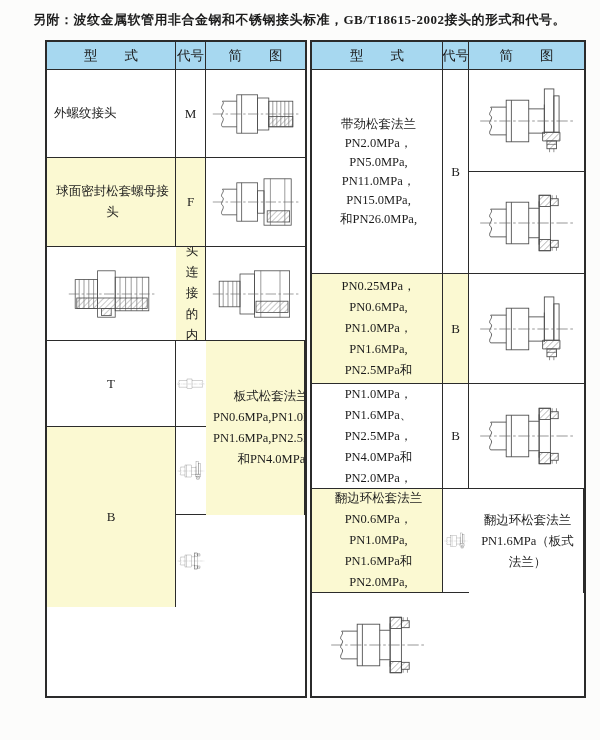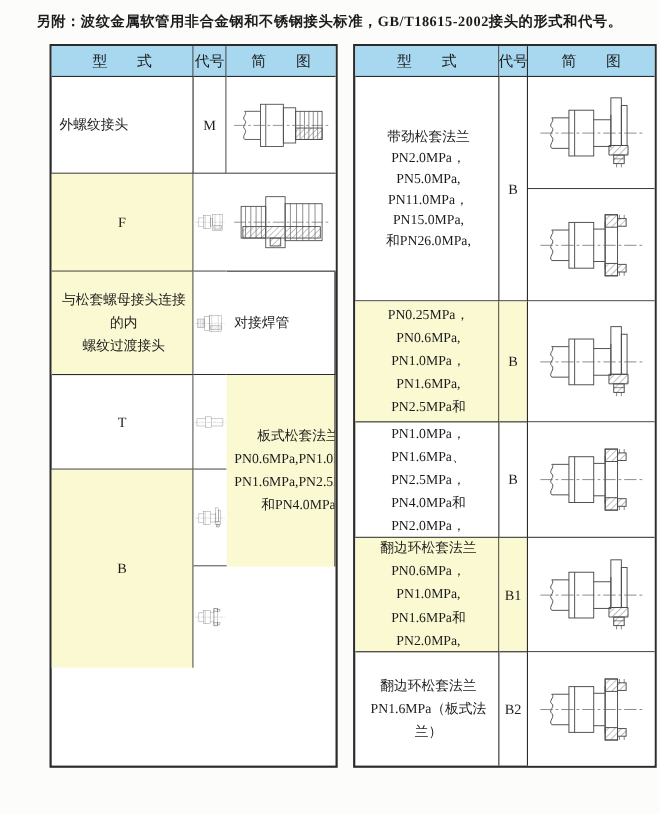--- a/index.html
+++ b/index.html
@@ -10,21 +10,21 @@
     color:#1c1c1c;
     position:relative;
     overflow:hidden;
   }
   .title{
     position:absolute;left:33px;top:11px;
     font-family:Liberation Serif, serif;
     font-weight:bold;font-size:13px;letter-spacing:.5px;
     white-space:nowrap;
   }
-  .tables{position:absolute;left:33px;top:40px;display:flex;gap:14px;padding-left:12px;}
+  .tables{position:absolute;left:33px;top:40px;display:flex;gap:3px;padding-left:12px;}
   .tbl{
     display:grid;
     border:2px solid var(--border);
     background:#fff;
     box-sizing:content-box;
   }
   .tbl-left{grid-template-columns:129px 30px 99px;
             grid-template-rows:28px 88px 89px 94px 86px 88px 92px 89px;}
   .tbl-right{grid-template-columns:131px 26px 115px;
              grid-template-rows:28px 102px 102px 110px 105px 104px 103px;}
@@ -158,20 +158,21 @@
     <div class="cell h nr">简　　图</div>
 
     <div class="cell type">外螺纹接头</div>
     <div class="cell code">M</div>
     <div class="cell diag nr">
       <svg class="fit" width="96" height="82" viewBox="0 0 120 90">
           <use href="#sym-m" xlink:href="#sym-m"></use>
         </svg>
     </div>
 
+    <div class="cell type hl">球面密封松套螺母接头</div>
     <div class="cell code hl">F</div>
     <div class="cell diag nr">
       <svg class="fit" width="96" height="82" viewBox="0 0 120 90">
           <use href="#sym-f" xlink:href="#sym-f"></use>
         </svg>
     </div>
 
     <div class="cell diag nr">
       <svg class="fit" width="96" height="86" viewBox="0 0 120 90">
           <use href="#sym-mm" xlink:href="#sym-mm"></use>
@@ -179,21 +180,20 @@
     </div>
 
     <div class="cell type hl">与松套螺母接头连接的内
 螺纹过渡接头</div>
     <div class="cell diag nr">
       <svg class="fit" width="96" height="80" viewBox="0 0 120 90">
           <use href="#sym-mf" xlink:href="#sym-mf"></use>
         </svg>
     </div>
 
-    <div class="cell type">对接焊管</div>
     <div class="cell code">T</div>
     <div class="cell diag nr">
       <svg class="fit" width="96" height="82" viewBox="0 0 120 90">
           <use href="#sym-t" xlink:href="#sym-t"></use>
         </svg>
     </div>
 
     <div class="cell type hl nb" style="grid-row:span 2">板式松套法兰
 PN0.6MPa,PN1.0MPa,
 PN1.6MPa,PN2.5MPa,
@@ -252,29 +252,27 @@
     <div class="cell code">B</div>
     <div class="cell diag nr">
       <svg class="fit" width="104" height="98" viewBox="0 0 120 90">
           <use href="#sym-flb" xlink:href="#sym-flb"></use>
         </svg>
     </div>
 
     <div class="cell type hl">翻边环松套法兰
 PN0.6MPa，PN1.0MPa,
 PN1.6MPa和PN2.0MPa,</div>
-    <div class="cell code hl">B1</div>
     <div class="cell diag nr">
       <svg class="fit" width="104" height="96" viewBox="0 0 120 90">
           <use href="#sym-fla" xlink:href="#sym-fla"></use>
         </svg>
     </div>
 
     <div class="cell type nb">翻边环松套法兰
 PN1.6MPa（板式法兰）</div>
-    <div class="cell code nb">B2</div>
     <div class="cell diag nr nb">
       <svg class="fit" width="104" height="96" viewBox="0 0 120 90">
           <use href="#sym-flb" xlink:href="#sym-flb"></use>
         </svg>
     </div>
   </div>
 </div>
 
 </body></html>

